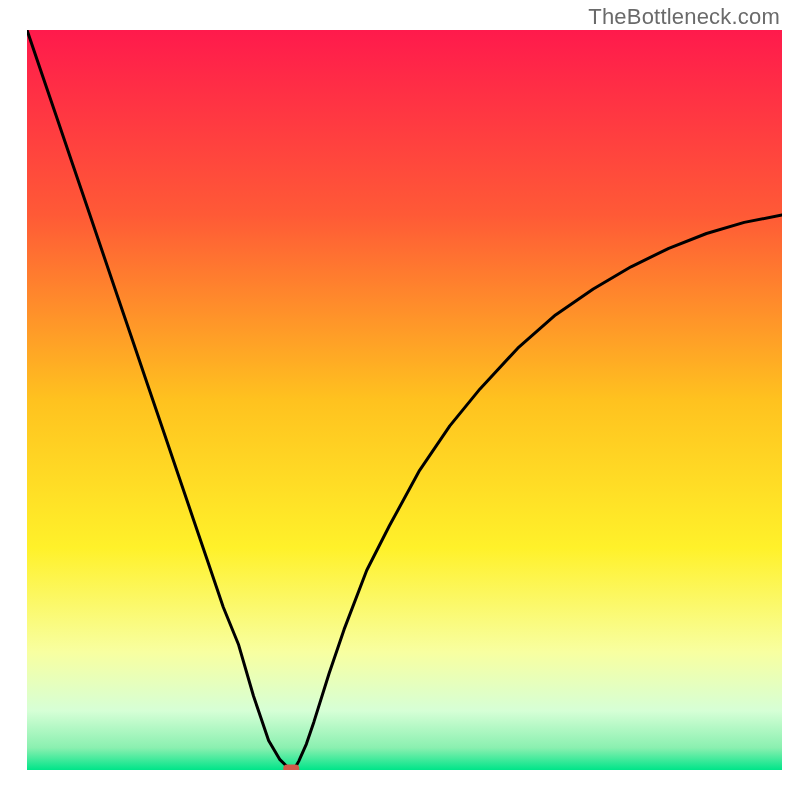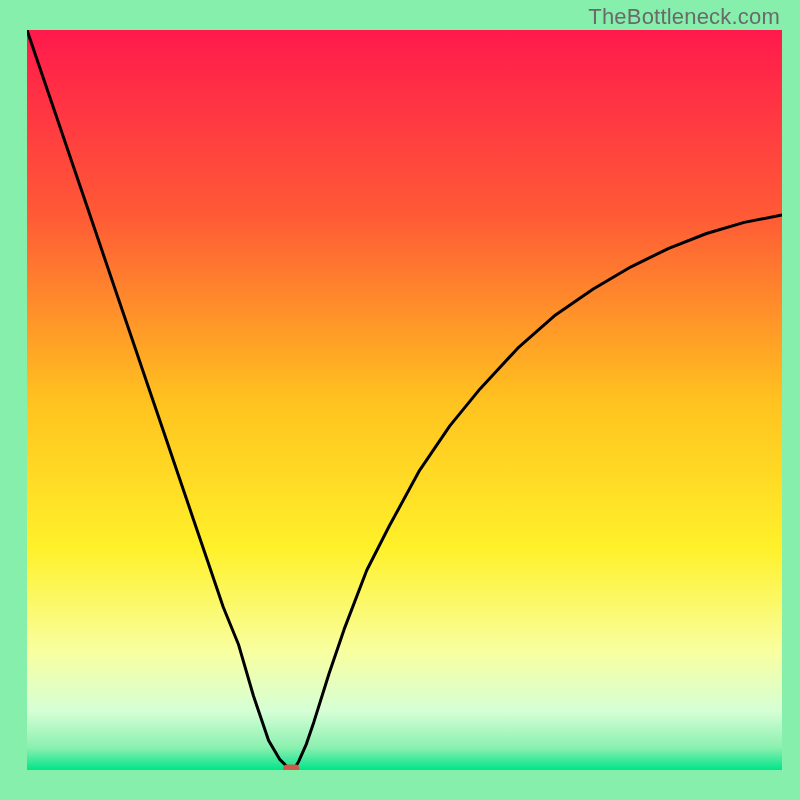--- a/index.html
+++ b/index.html
@@ -10,21 +10,21 @@
     background: #000000;
     overflow: hidden;
     font-family: Arial, Helvetica, sans-serif;
   }
   .frame {
     position: absolute;
     left: 0;
     top: 0;
     width: 800px;
     height: 800px;
-    background: #86efac;
+    background: #ffffff;
   }
   .watermark {
     position: absolute;
     top: 4px;
     right: 20px;
     color: #6a6a6a;
     font-size: 22px;
     font-weight: 500;
     letter-spacing: 0.2px;
     user-select: none;

